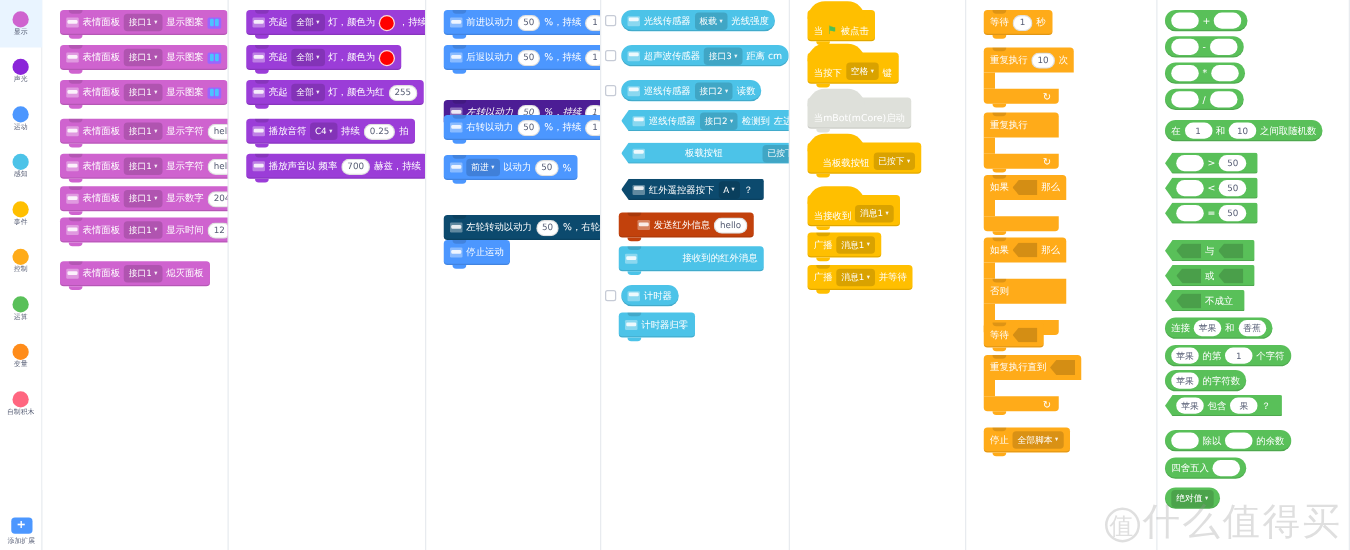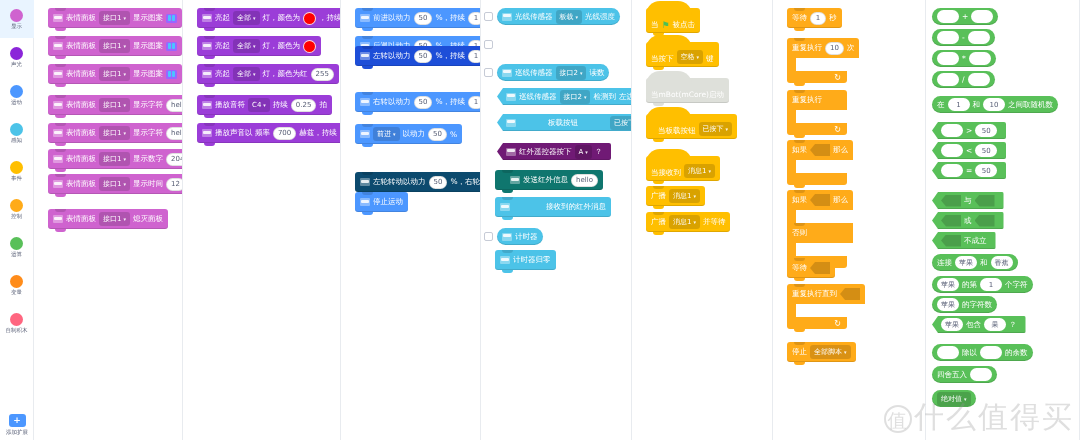--- a/index.html
+++ b/index.html
@@ -347,21 +347,21 @@
           <span>%，持续</span>
           <span class="oval">1</span>
         </div>
         <div class="blk stack" style="background: rgb(76, 151, 255); left: 14px; top: 36px;">
           <span class="dev"></span>
           <span>后退以动力</span>
           <span class="oval">50</span>
           <span>%，持续</span>
           <span class="oval">1</span>
         </div>
-        <div class="blk stack" style="background: #1d4ed8; left: 14px; top: 46px;">
+        <div class="blk stack" style="background: #4c1d95; left: 14px; top: 80px; font-style: italic;">
           <span class="dev"></span>
           <span>左转以动力</span>
           <span class="oval">50</span>
           <span>%，持续</span>
           <span class="oval">1</span>
         </div>
         <div class="blk stack" style="background: rgb(76, 151, 255); left: 14px; top: 92px;">
           <span class="dev"></span>
           <span>右转以动力</span>
           <span class="oval">50</span>
@@ -394,20 +394,29 @@
         <div class="blk report" style="background: rgb(76, 195, 232); left: 16px; top: 8px; text-align: right;">
           <span class="dev"></span>
           <span>光线传感器</span>
           <span class="drop">
             <span>板载</span>
             <span class="car">▾</span>
           </span>
           <span>光线强度</span>
         </div>
         <span class="checkbox" style="left: 3px; top: 40px;"></span>
+        <div class="blk report" style="background: rgb(76, 195, 232); left: 16px; top: 36px;">
+          <span class="dev"></span>
+          <span>超声波传感器</span>
+          <span class="drop">
+            <span>接口3</span>
+            <span class="car">▾</span>
+          </span>
+          <span>距离 cm</span>
+        </div>
         <span class="checkbox" style="left: 3px; top: 68px;"></span>
         <div class="blk report" style="background: rgb(76, 195, 232); left: 16px; top: 64px;">
           <span class="dev"></span>
           <span>巡线传感器</span>
           <span class="drop">
             <span>接口2</span>
             <span class="car">▾</span>
           </span>
           <span>读数</span>
         </div>
@@ -423,30 +432,30 @@
         </div>
         <div class="blk bool" style="background: rgb(76, 195, 232); left: 16px; top: 114px; gap: 32px;">
           <span class="dev"></span>
           <span>板载按钮</span>
           <span class="drop">
             <span>已按下</span>
             <span class="car">▾</span>
           </span>
           <span>？</span>
         </div>
-        <div class="blk bool" style="background: #701a75; left: 16px; top: 143px;">
+        <div class="blk bool" style="background: #0c4a6e; left: 16px; top: 143px;">
           <span class="dev"></span>
           <span>红外遥控器按下</span>
           <span class="drop">
             <span>A</span>
             <span class="car">▾</span>
           </span>
           <span>？</span>
         </div>
-        <div class="blk stack" style="background: #0f766e; left: 14px; top: 170px; padding-left: 15px;">
+        <div class="blk stack" style="background: #c2410c; left: 14px; top: 170px; padding-left: 15px;">
           <span class="dev"></span>
           <span>发送红外信息</span>
           <span class="oval">hello</span>
         </div>
         <div class="blk stack" style="background: rgb(76, 195, 232); left: 14px; top: 197px; gap: 36px;">
           <span class="dev"></span>
           <span>接收到的红外消息</span>
         </div>
         <span class="checkbox" style="left: 3px; top: 232px;"></span>
         <div class="blk report" style="background: rgb(76, 195, 232); left: 16px; top: 228px;">

